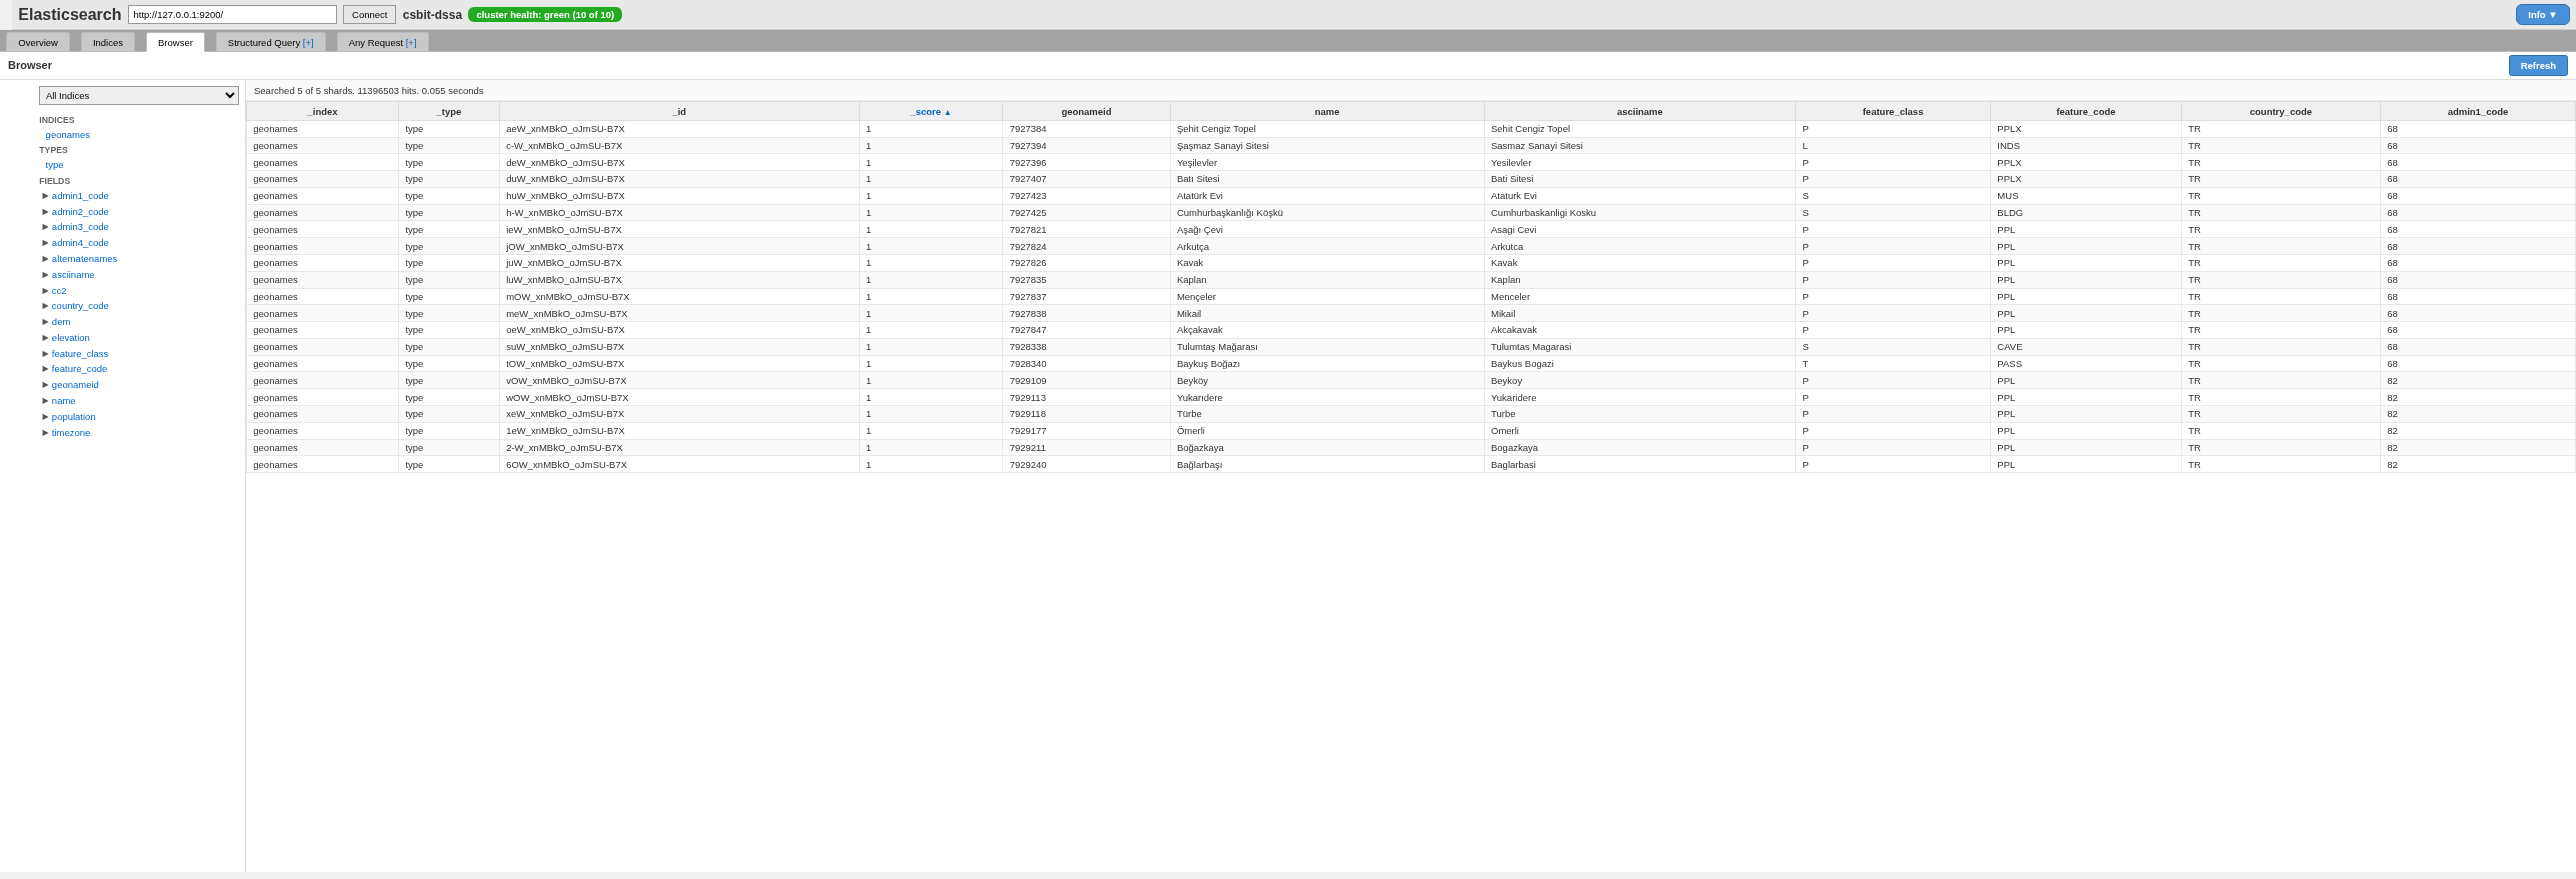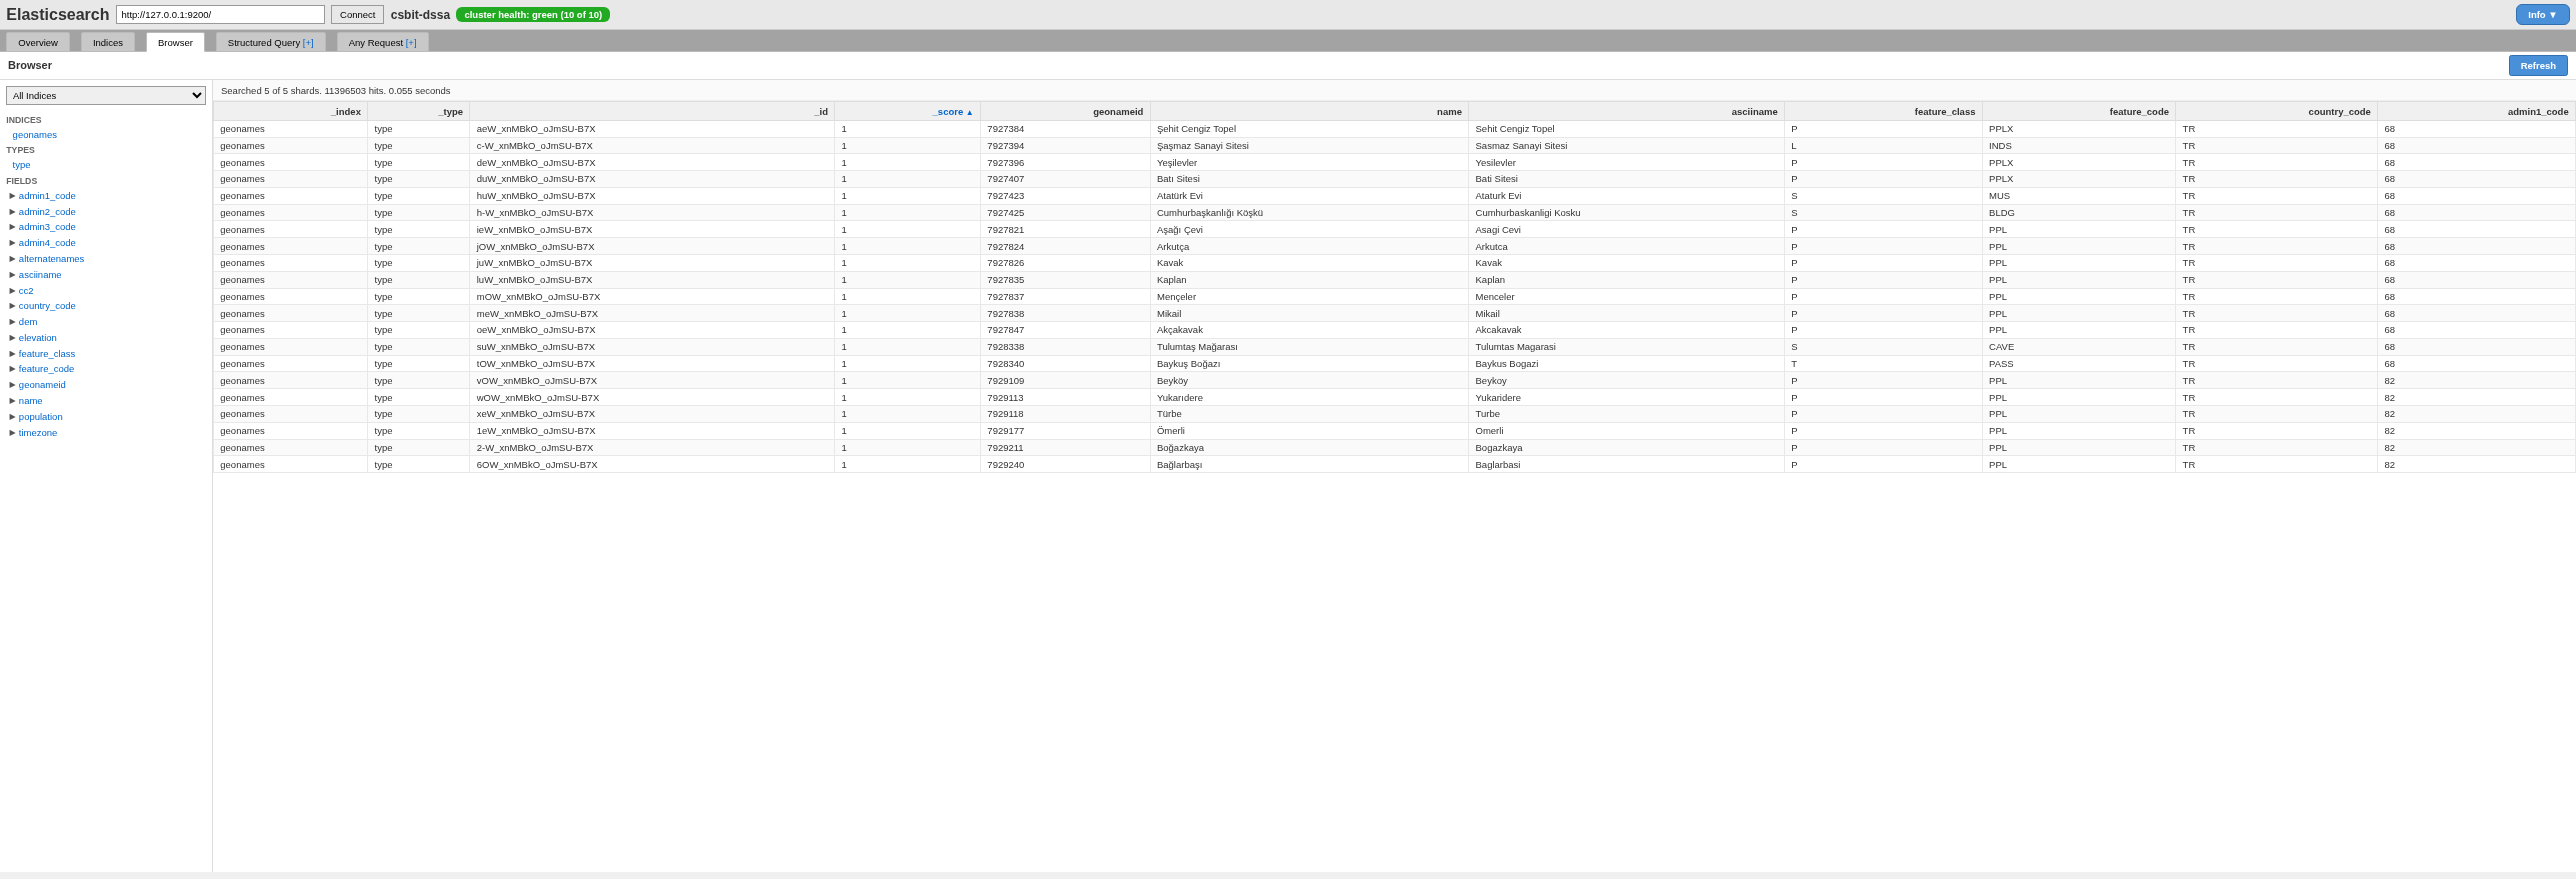--- a/index.html
+++ b/index.html
@@ -7,20 +7,21 @@
 
     
     #header {
       display: flex;
       align-items: center;
       background: #e8e8e8;
       border-bottom: 0.8px solid #ccc;
       padding: 3.2px 6.3px;
       height: 30px;
       gap: 6.3px;
+      margin-left: 12px;
     }
     #app-title {
       font-size: 16px;
       font-weight: bold;
       color: #333;
       white-space: nowrap;
     }
     #url-input {
       width: 209px;
       height: 19px;
@@ -124,20 +125,21 @@
       background: white;
     }
 
     
     #sidebar {
       width: 213px;
       min-width: 213px;
       border-right: 0.8px solid #ddd;
       overflow-y: auto;
       padding: 6.3px 0;
+      margin-left: 33px;
     }
     #all-indices-select {
       width: calc(100% - 12.6px);
       margin: 0 6.3px 6.3px 6.3px;
       height: 19px;
       border: 0.8px solid #999;
       font-size: 9.5px;
       padding: 1.6px;
     }
     .sidebar-section-label {
@@ -182,21 +184,21 @@
     }
     #data-table {
       width: 100%;
       border-collapse: collapse;
       font-size: 9.5px;
     }
     #data-table th {
       background: #f0f0f0;
       border: 0.8px solid #ddd;
       padding: 3.2px 6.3px;
-      text-align: right;
+      text-align: center;
       white-space: nowrap;
       position: sticky;
       top: 0;
       z-index: 2;
       color: #333;
       font-weight: bold;
       margin-top: 20px;
     }
     #data-table th.sorted {
       color: #0066cc;

